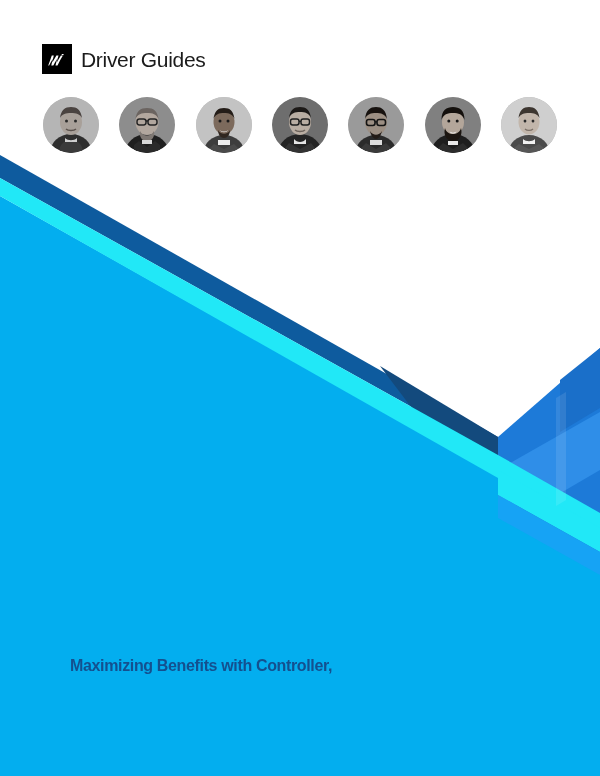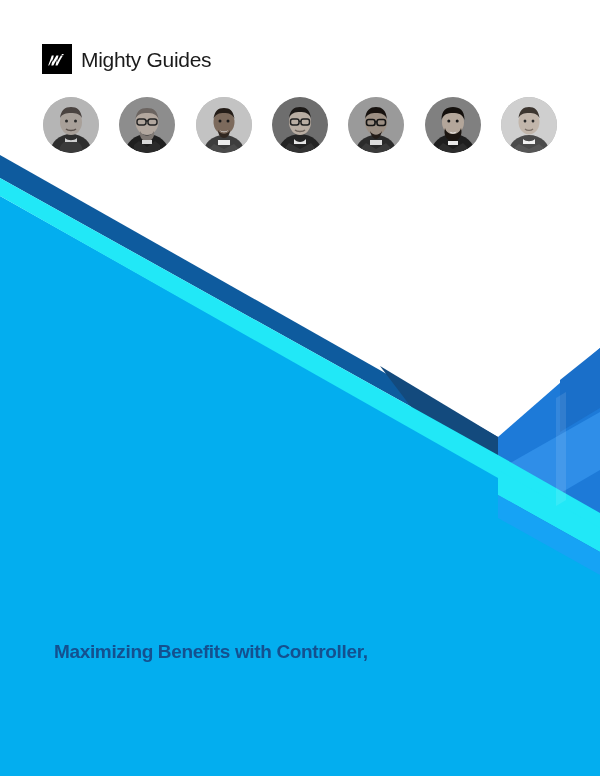--- a/index.html
+++ b/index.html
@@ -86,25 +86,25 @@
     letter-spacing: -0.6px;
     margin: 0;
     text-shadow: 0 0 0 rgba(0,0,0,0);
   }
   .sub-title {
     position: absolute;
     left: 54px;
     top: 639px;
     width: 510px;
     color: #14508f;
-    font-size: 19px;
+    font-size: 16px;
     line-height: 1.35;
     font-weight: bold;
     letter-spacing: -0.35px;
-    margin: 0;
+    margin: 16px;
     z-index: 6;
   }
 </style>
 </head>
 <body>
 
 <div id="cover">
 
   <svg id="bg" viewBox="0 0 600 776" preserveAspectRatio="none">
 
@@ -138,21 +138,21 @@
         <g fill="#ffffff">
           <path d="M6.2 21.4c1.4-3.6 2.6-6.9 3.6-9.9l2.0 0c-.5 2.1-1.0 4.4-1.5 6.9
                    1.6-2.6 3.0-4.9 4.1-6.9l2.1 0c-.7 2.3-1.3 4.6-1.8 6.9
                    1.6-2.6 3.0-4.9 4.2-6.9l2.0 0c-1.9 3.1-3.7 6.4-5.4 9.9l-2.0 0
                    c.6-2.3 1.2-4.6 1.9-6.8-1.5 2.4-2.9 4.7-4.1 6.8l-2.0 0
                    c.5-2.2 1.0-4.4 1.6-6.6-1.3 2.2-2.6 4.4-3.8 6.6z"></path>
           <path d="M19.6 10.2c.9-.2 1.6-.1 2.2.3l-.4.7c-.5-.3-1.0-.4-1.6-.2z"></path>
         </g>
       </svg>
     </span>
-    <span class="logo-word">Mighty Guides</span>
+    <span class="logo-word">Driver Guides</span>
   </div>
 
   <div class="avatars">
 
     <div class="avatar">
       <svg viewBox="0 0 56 56" aria-hidden="true">
         <defs>
             <clipPath id="c1">
               <circle cx="28" cy="28" r="28"></circle>
             </clipPath>

